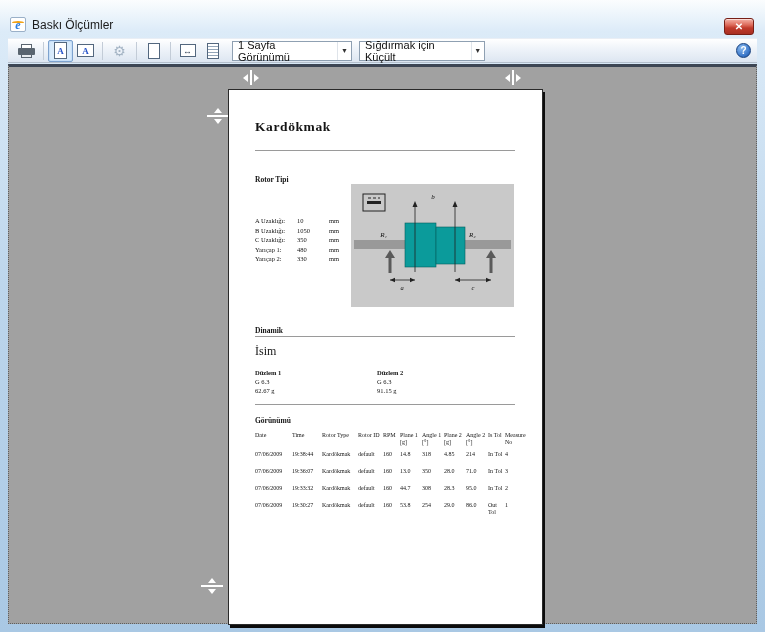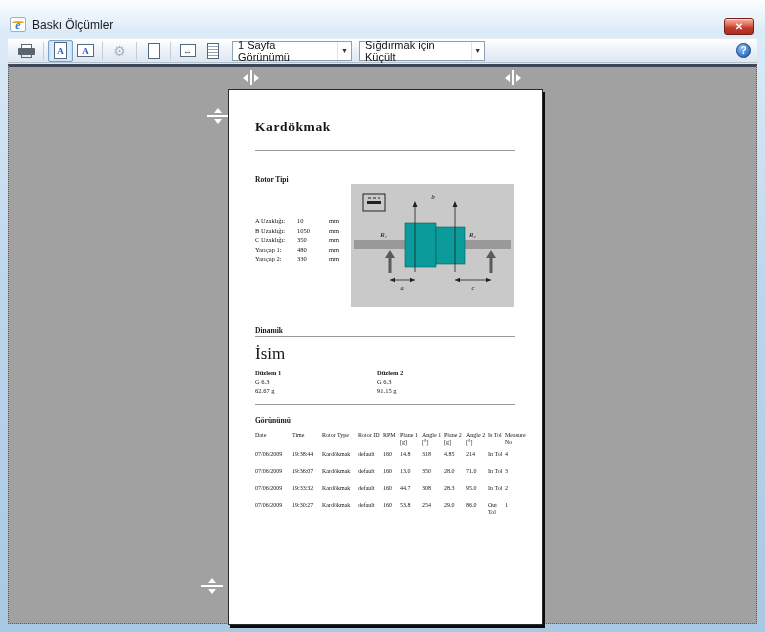--- a/index.html
+++ b/index.html
@@ -76,21 +76,21 @@
   .v-handle .hbar  { width:22px; height:2px; background:#fff; }
   .v-handle .tri-d { width:0; height:0; border-left:4px solid transparent; border-right:4px solid transparent; border-top:5px solid #fff; }
 
   
   .doc { position:absolute; inset:0; font-family:"Liberation Serif",serif; color:#151515; }
   .doc-title { position:absolute; left:26px; top:29px; font-size:13.5px; font-weight:bold; letter-spacing:.6px; }
   .doc-hr { position:absolute; left:26px; right:27px; border-top:1px solid #9a9a9a; }
   .hr1 { top:60px; } .hr2 { top:246px; } .hr3 { top:314px; }
   .sec-heading { position:absolute; left:26px; font-size:7.5px; font-weight:bold; }
   .h-rotor { top:69px;margin-top:16px; } .h-dinamik { top:236px; } .h-olc { top:326px; }
-  .h-isim { position:absolute; left:26px; top:254px; font-size:17px; }
+  .h-isim { position:absolute; left:26px; top:254px; font-size:12px; }
 
   .params { position:absolute; left:26px; top:126px; font-size:6.5px; line-height:9.5px; }
   .param-row { display:grid; grid-template-columns:42px 32px 18px; }
 
   .diagram { position:absolute; left:122px; top:94px; width:163px; height:123px; background:#c9c9c9; }
   .diagram svg { display:block; }
 
   .planes { position:absolute; left:26px; top:278px; display:flex; font-size:6.5px; line-height:9px; }
   .plane-col1 { width:122px; } .plane-col2 { width:120px; }
   .plane-name { font-weight:bold; }

